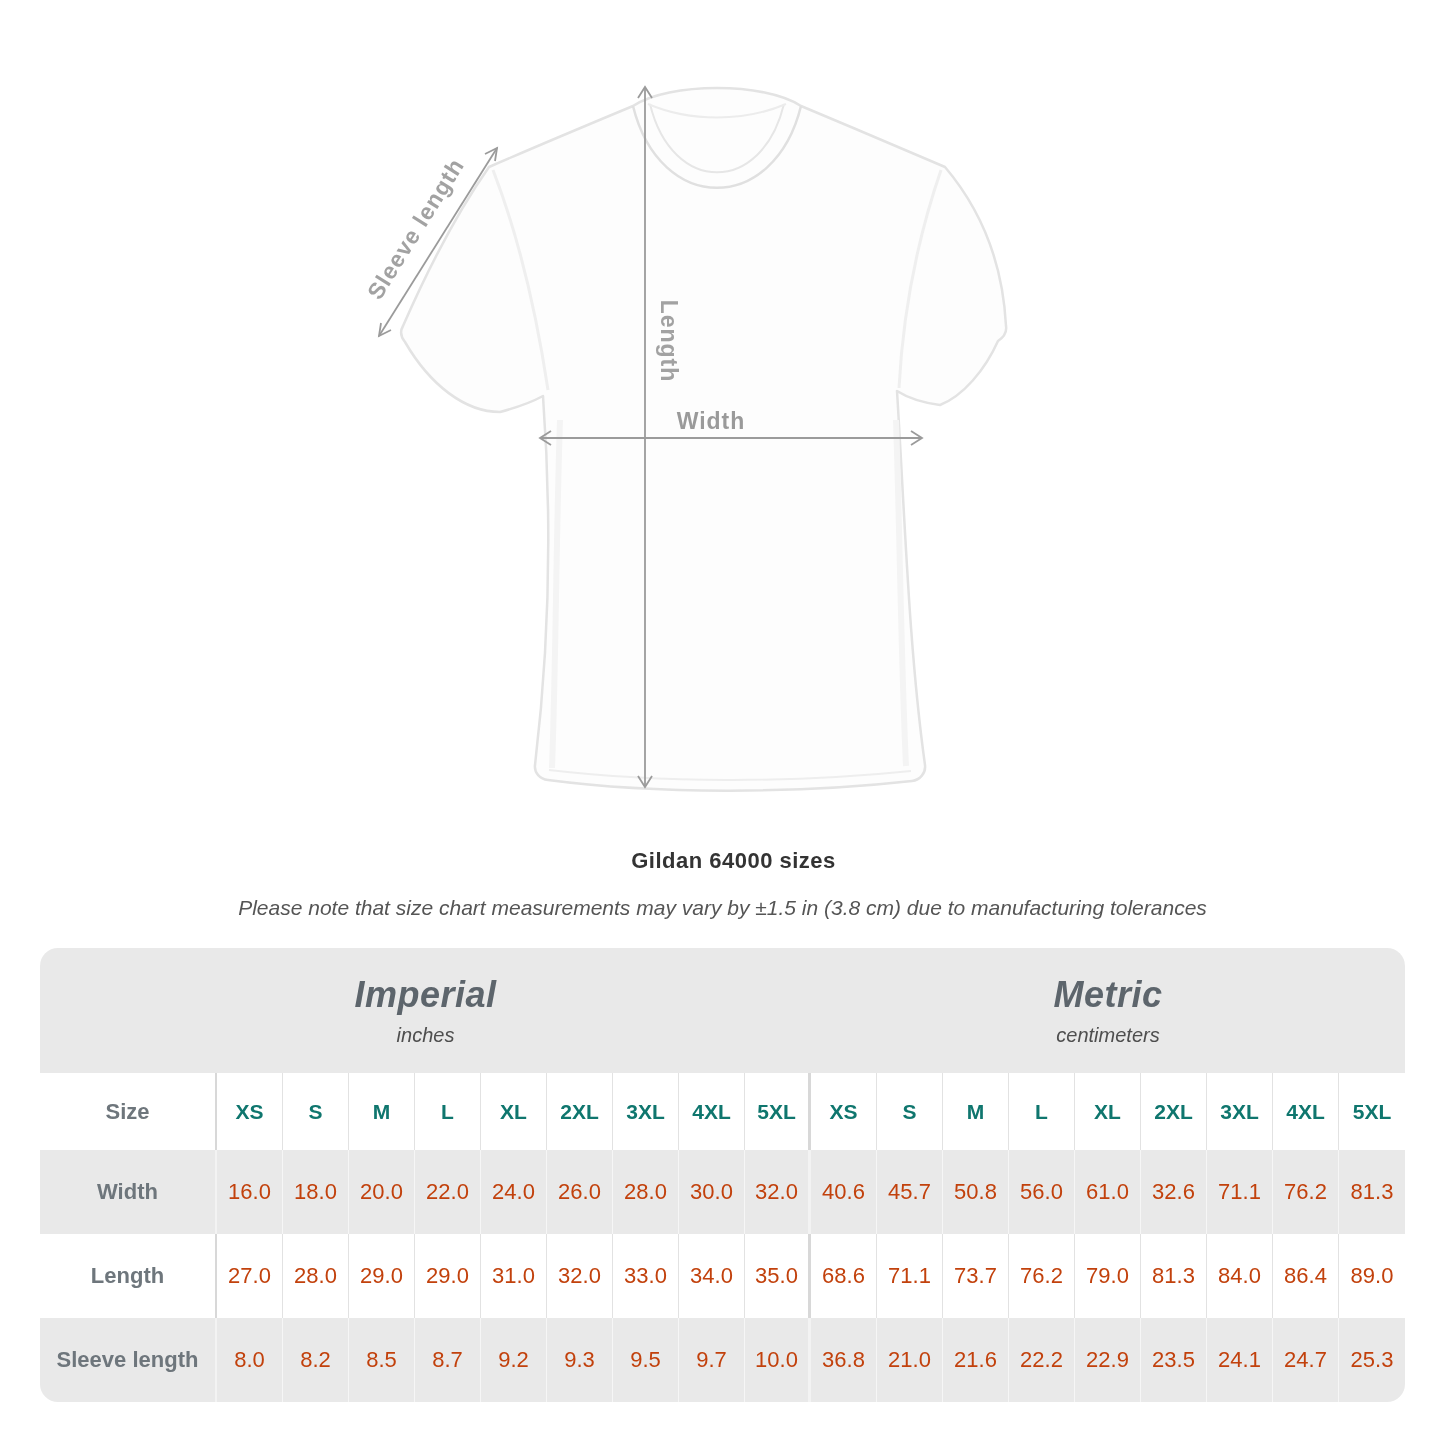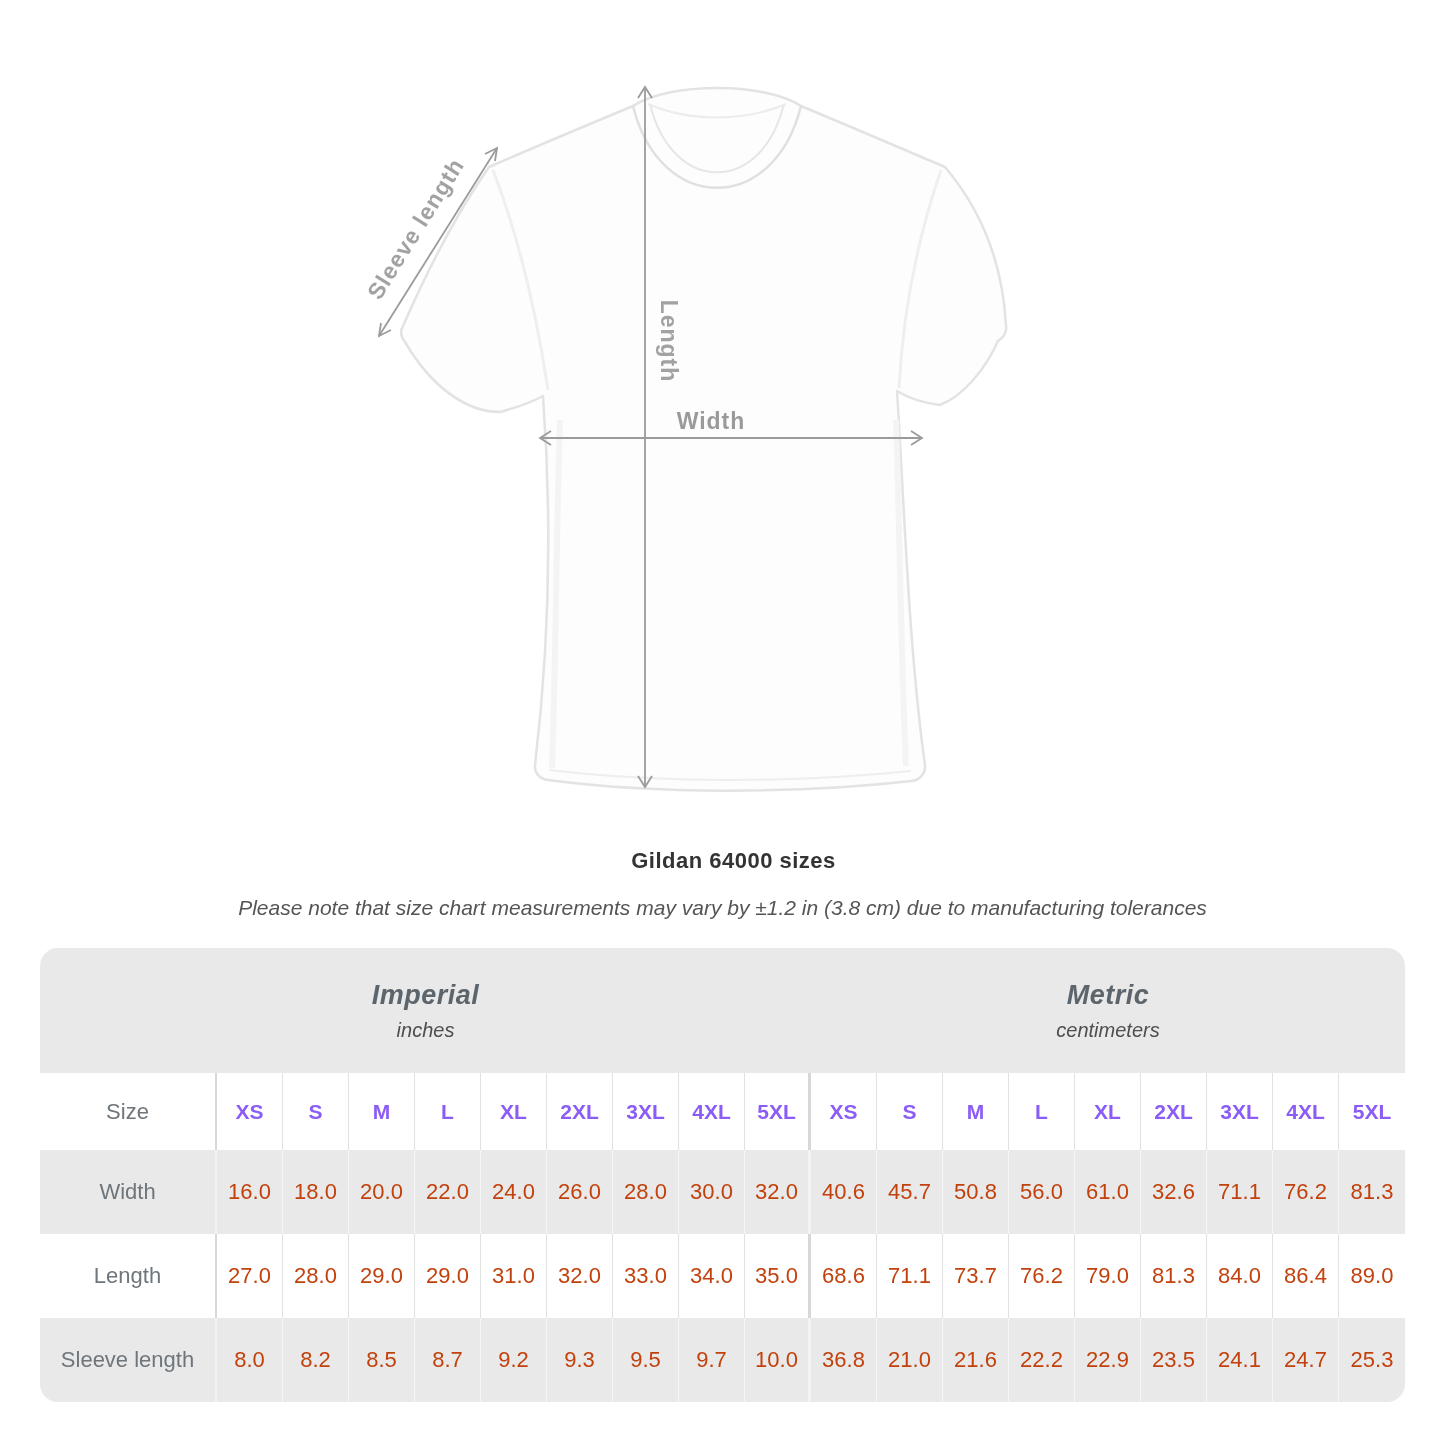--- a/index.html
+++ b/index.html
@@ -31,38 +31,38 @@
 
   
   .size-table{
     position:absolute;left:40px;top:948px;width:1365px;height:454px;
     border-radius:18px;overflow:hidden;background:#ffffff;
   }
   .band{display:flex;height:125px;background:#e9e9e9;}
   .band-half{display:flex;flex-direction:column;align-items:center;justify-content:center;gap:8px;}
   .band-half.imperial{width:771px;}
   .band-half.metric{flex:1;}
-  .band-title{font-size:27px;font-weight:bold;font-style:italic;color:#5d656c;letter-spacing:0.5px;}
+  .band-title{font-size:36px;font-weight:bold;font-style:italic;color:#5d656c;letter-spacing:0.5px;}
   .band-sub{font-size:20px;font-style:italic;color:#4e4e4e;}
 
   .grid{display:grid;grid-template-columns:177px repeat(18,1fr);}
   .cell{
     display:flex;align-items:center;justify-content:center;box-sizing:border-box;
     border-right:1px solid #e2e2e2;background:#ffffff;
   }
   .cell.h-header{height:77px;}
   .cell.h-data{height:84px;}
   .cell.gray{background:#e9e9e9;border-right-color:#f6f6f6;}
   .cell.label-col{border-right-width:2px;border-right-color:#d8d8d8;}
   .cell.gray.label-col{border-right-color:#f3f3f3;}
   .cell.sec-end{border-right-width:3px;border-right-color:#d8d8d8;}
   .cell.gray.sec-end{border-right-color:#f3f3f3;}
   .cell.last{border-right:none;}
-  .cell.hdr{font-weight:bold;font-size:21px;color:#8b5cf6;}
-  .cell.rowlab{font-weight:normal;font-size:22px;color:#6e767c;}
+  .cell.hdr{font-weight:bold;font-size:21px;color:#0f766e;}
+  .cell.rowlab{font-weight:bold;font-size:22px;color:#6e767c;}
   .cell.val{font-size:22px;color:#c2410c;}
 </style>
 </head>
 <body>
 
 <div class="figure">
   <svg width="1445" height="830" viewBox="0 0 1445 830">
 
     <path d="M 633,106
          C 669,82 765,82 801,106
@@ -109,21 +109,21 @@
       <path d="M 495,161 L 497,148 L 485,154"></path>
       <path d="M 391,330 L 379,336 L 381,323"></path>
     </g>
   </svg>
   <div class="fig-label sleeve">Sleeve length</div>
   <div class="fig-label length">Length</div>
   <div class="fig-label width">Width</div>
 </div>
 
 <h1 class="page-title">Gildan 64000 sizes</h1>
-<p class="note">Please note that size chart measurements may vary by ±1.2 in (3.8 cm) due to manufacturing tolerances</p>
+<p class="note">Please note that size chart measurements may vary by ±1.5 in (3.8 cm) due to manufacturing tolerances</p>
 
 <div class="size-table">
   <div class="band">
     <div class="band-half imperial">
       <div class="band-title">Imperial</div>
       <div class="band-sub">inches</div>
     </div>
     <div class="band-half metric">
       <div class="band-title">Metric</div>
       <div class="band-sub">centimeters</div>

